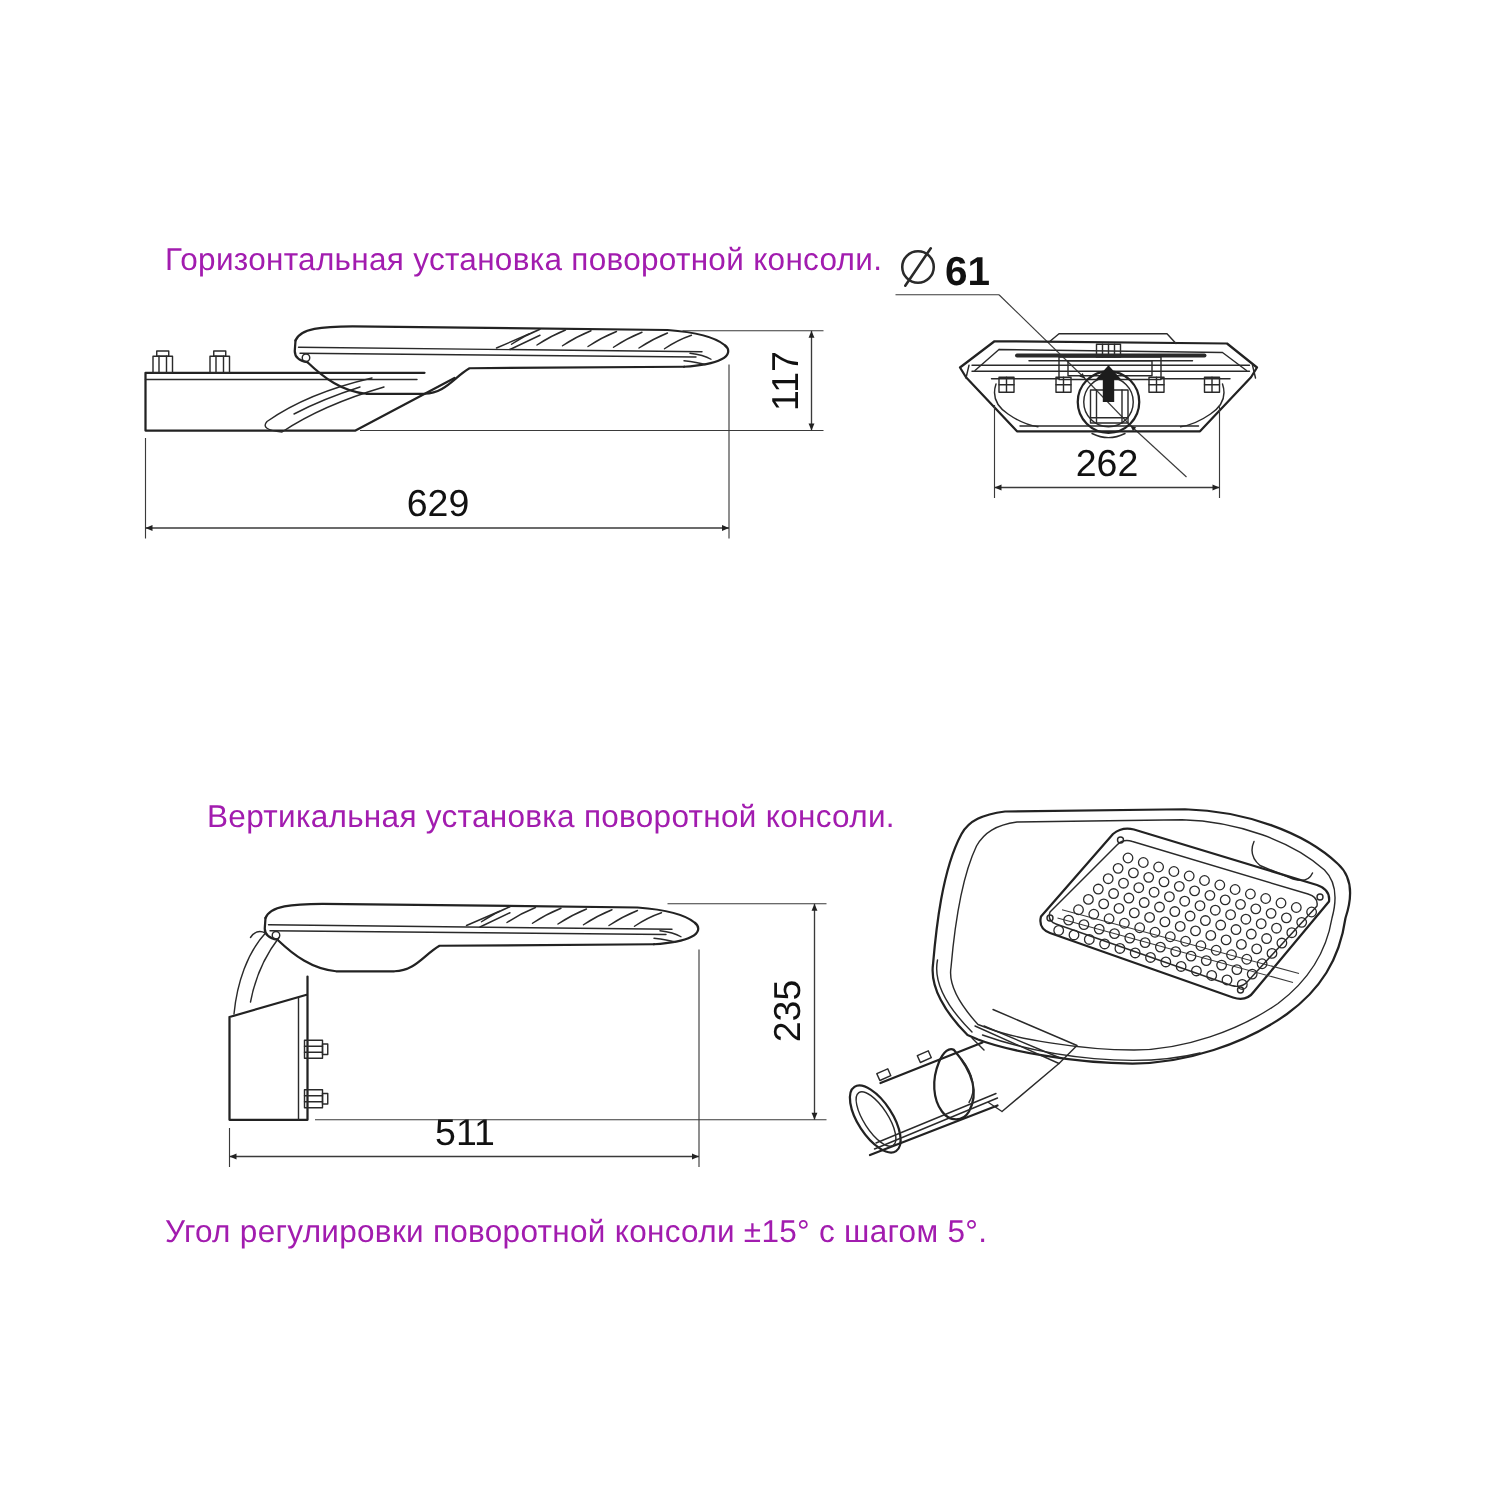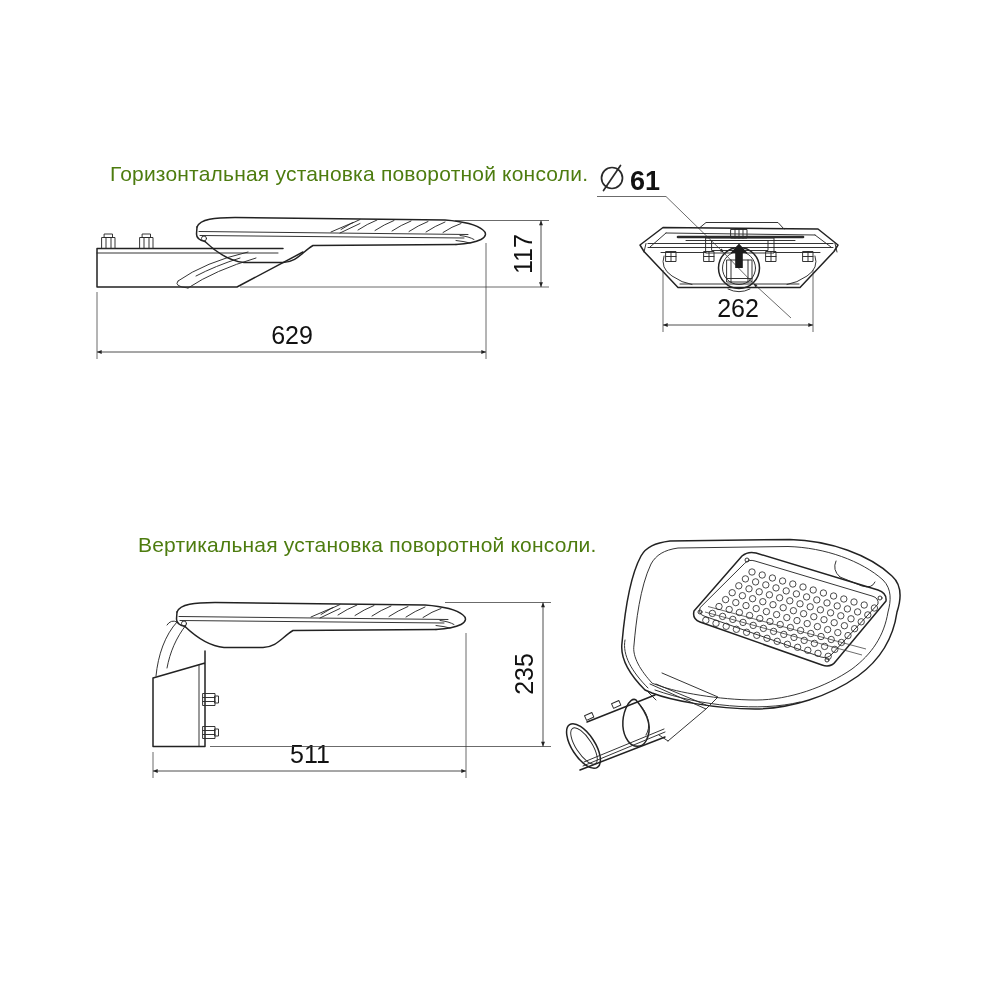--- a/index.html
+++ b/index.html
@@ -1,18 +1,18 @@
 <!DOCTYPE html>
 <html><head>
 <meta charset="utf-8">
 <style>
   html,body{margin:0;padding:0;background:#fff;}
   #page{position:relative;width:1000px;height:1000px;background:#ffffff;overflow:hidden;
         font-family:"Liberation Sans", sans-serif;color:#1a1a1a;}
-  .title{position:absolute;font-size:21px;letter-spacing:0.2px;color:#4d7c0f;white-space:nowrap;}
+  .title{position:absolute;font-size:21px;letter-spacing:0.2px;color:#a21caf;white-space:nowrap;}
   .drawing{position:absolute;}
   svg{display:block;overflow:visible;}
   svg .outline{fill:none;stroke:#222;stroke-width:1.5;stroke-linecap:round;stroke-linejoin:round;}
   svg .det{fill:none;stroke:#2a2a2a;stroke-width:0.95;stroke-linecap:round;stroke-linejoin:round;}
   svg .dim{fill:none;stroke:#3a3a3a;stroke-width:0.9;}
   svg .thin{fill:none;stroke:#3a3a3a;stroke-width:0.75;}
   svg .dimtxt{font-family:"Liberation Sans",sans-serif;font-size:25px;fill:#111;}
   svg .bigtxt{font-family:"Liberation Sans",sans-serif;font-size:27px;font-weight:bold;fill:#111;}
   svg .fillb{fill:#1c1c1c;stroke:none;}
 </style>
@@ -32,20 +32,21 @@
         <path class="outline" d="M 205,241.5 C 216,252 228,261 244,262.5 L 283,262.5 C 297,262 302,252 313,245.5 L 456,244.5"></path>
         <path class="det" d="M 460,235.5 Q 469,236.5 474,239.5 M 456,240.5 Q 465,241.5 470,243"></path>
         <path class="det" d="M 331,232 L 353,222.5 M 340,233 L 360,223.5"></path>
         <path class="det" d="M 341,229.5 Q 350,223.5 360,219.5 M 358,230 Q 367,224 377,220 M 375,230.5 Q 384,224.5 394,220.5 M 392,231 Q 401,225 411,221 M 409,231.5 Q 418,225.5 428,221.5 M 426,232 Q 435,226 445,222 M 443,232.5 Q 452,226.5 461,223.5"></path>
       </g>
     </defs>
   </svg>
 
   <div class="title" style="left:110px;top:162px;">Горизонтальная установка поворотной консоли.</div>
   <div class="title" style="left:110px;top:533px;margin-left:28px;">Вертикальная установка поворотной консоли.</div>
+  <div class="title" style="left:110px;top:810px;">Угол регулировки поворотной консоли ±15° с шагом 5°.</div>
 
   <svg class="drawing" style="left:88px;top:193px;" width="475" height="175" viewBox="88 193 475 175">
     <defs>
       <marker id="ar1" viewBox="0 0 10 10" refX="10" refY="5" markerWidth="12" markerHeight="5.2" orient="auto-start-reverse">
         <path d="M0,0.8 L10,5 L0,9.2 Z" fill="#222"></path>
       </marker>
     </defs>
     <g>
       <path class="outline" d="M 97,248.5 L 283,248.5 M 97,248.5 L 97,287 M 97,287 L 237,287 L 303,252"></path>
       <path class="det" d="M 97,253 L 278,253"></path>

